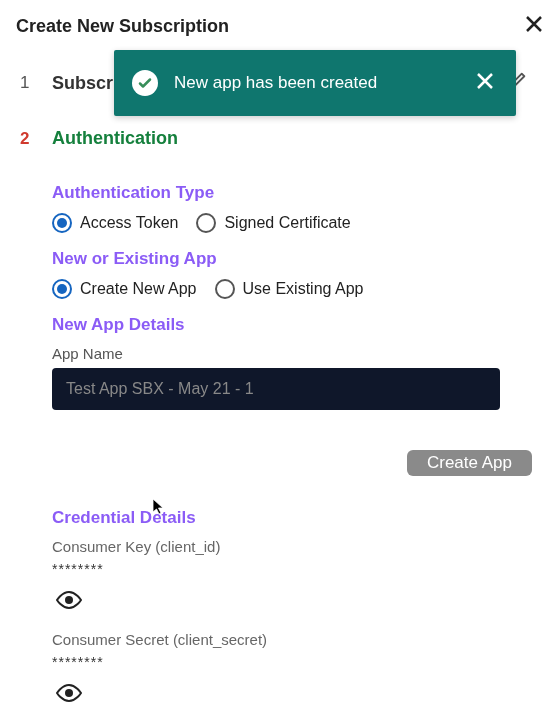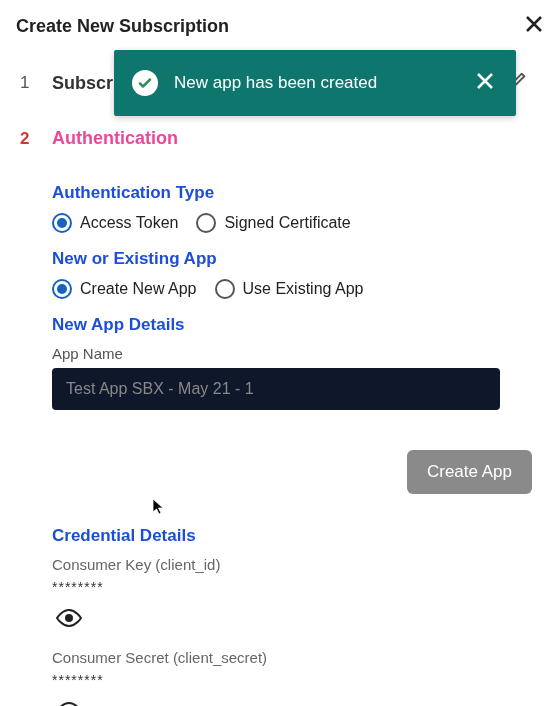--- a/index.html
+++ b/index.html
@@ -43,34 +43,34 @@
       font-weight: 400;
       color: #555;
       margin-right: 14px;
     }
     .step-active .step-number { color: #d03a2e; font-weight: 600; }
     .step-label {
       font-size: 18px;
       font-weight: 600;
       color: #333;
     }
-    .step-active .step-label { color: #ec4899; font-weight: 700; }
+    .step-active .step-label { color: #15803d; font-weight: 700; }
     .edit-icon {
       margin-left: auto;
       color: #555;
       cursor: pointer;
       padding: 4px;
     }
     .step-content {
       padding: 6px 52px 20px 52px;
     }
     .section-title {
       font-weight: 700;
       font-size: 17px;
-      color: #1d4ed8;
+      color: #8b5cf6;
       margin: 14px 0 10px 0;
     }
     .radio-group {
       display: flex;
       gap: 18px;
       margin-bottom: 16px;
     }
     .radio-item {
       display: flex;
       align-items: center;
@@ -111,21 +111,21 @@
     }
     .button-row {
       display: flex;
       justify-content: flex-end;
       padding: 20px 20px 12px 0;
     }
     .create-btn {
       background: #8a8a8a;
       color: #fff;
       border: none;
-      padding: 12px 20px;
+      padding: 3px 20px;
       font-size: 17px;
       border-radius: 6px;
       cursor: pointer;
     }
     .cred-section { padding: 6px 52px 20px 52px; }
     .cred-row {
       display: flex;
       align-items: flex-start;
       justify-content: space-between;
       margin: 10px 0 14px 0;

